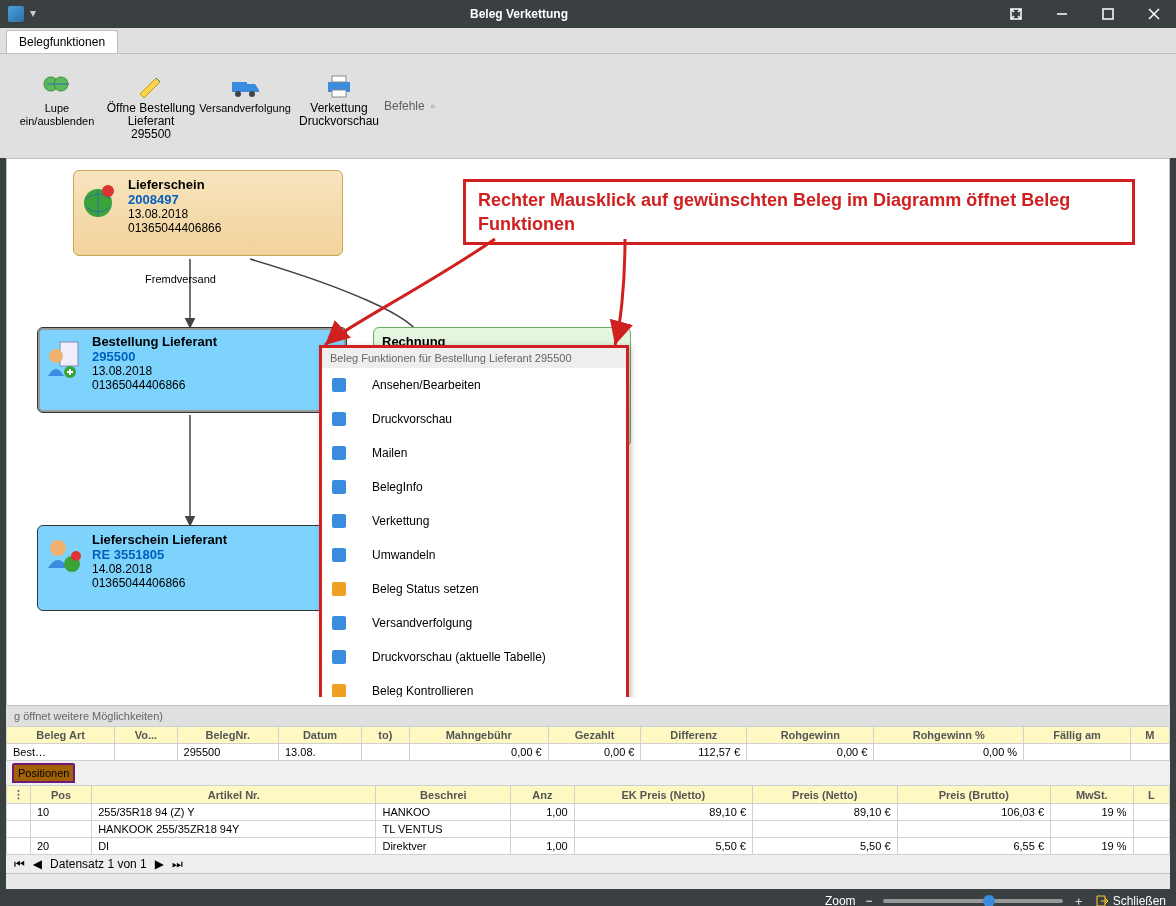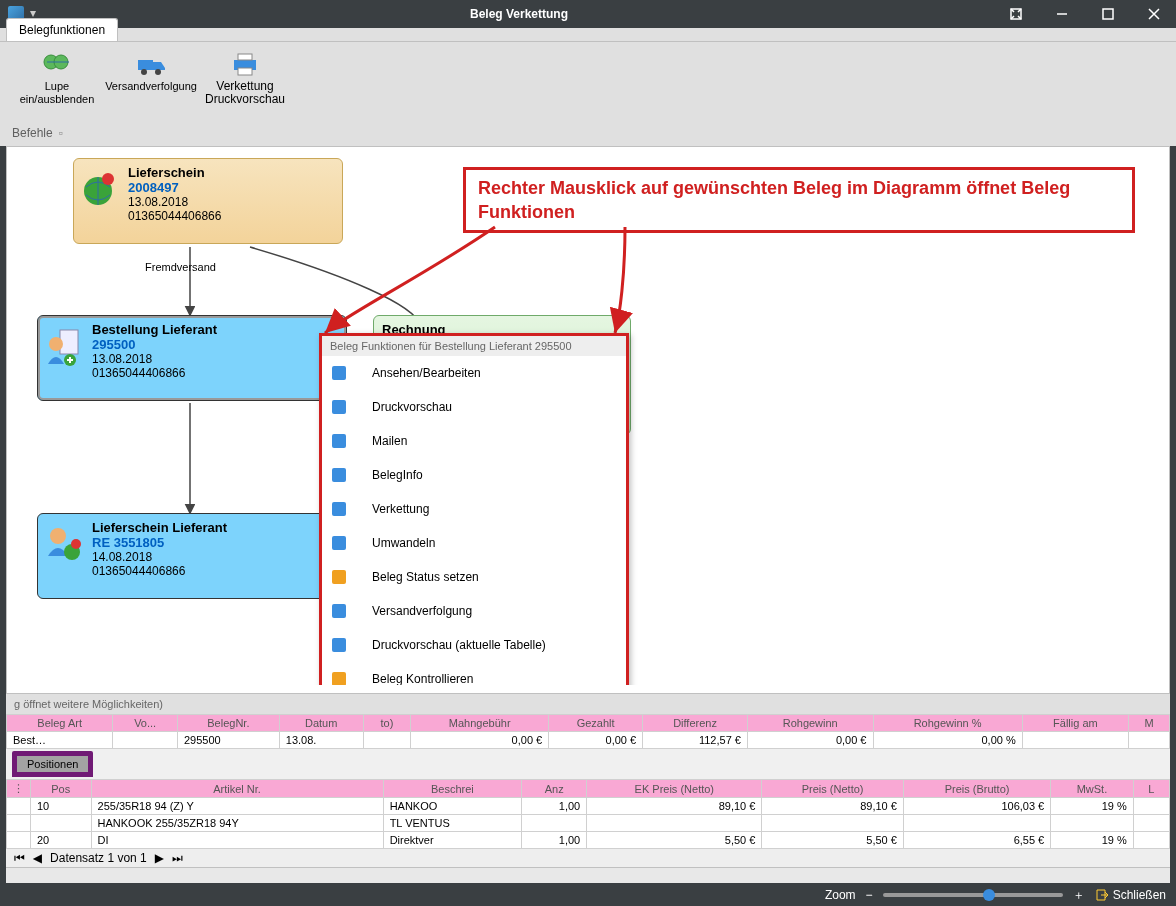--- a/index.html
+++ b/index.html
@@ -19,25 +19,25 @@
 body{width:1176px;height:906px;overflow:hidden;background:#3a3f42}
 
 .titlebar{height:28px;background:var(--dark);color:#fff;display:flex;align-items:center}
 .titlebar .left{display:flex;gap:6px;padding:0 8px}
 .titlebar .title{flex:1;text-align:center;font-weight:600}
 .titlebar .right{display:flex;gap:2px}
 .wbtn{width:44px;height:28px;display:flex;align-items:center;justify-content:center;color:#fff}
 .wbtn svg{width:12px;height:12px;stroke:#fff;stroke-width:1.5;fill:none}
 .appicon{width:16px;height:16px;background:linear-gradient(135deg,#4aa3df,#2e6da4);border-radius:2px}
 
-.tabrow{height:14px;background:var(--ribbon);border-bottom:1px solid #c0c0c0;display:flex;align-items:flex-end;padding:0 6px}
+.tabrow{height:26px;background:var(--ribbon);border-bottom:1px solid #c0c0c0;display:flex;align-items:flex-end;padding:0 6px}
 .tab{background:#fff;padding:4px 12px;border:1px solid #c0c0c0;border-bottom:none;border-radius:3px 3px 0 0}
 
 .ribbon{height:104px;background:var(--ribbon);display:flex;align-items:stretch;padding:4px 8px}
-.rgroup{display:flex;flex-direction:column;border-right:1px solid #c0c0c0;padding:0 4px}
+.rgroup{display:flex;flex-direction:row;align-items:center;border-right:1px solid #c0c0c0;padding:0 4px}
 .rbuttons{display:flex;gap:4px;flex:1}
 .rbtn{width:90px;display:flex;flex-direction:column;align-items:center;justify-content:flex-start;padding:4px 0;border-radius:3px}
 .rbtn .ric{width:34px;height:28px;margin-bottom:2px}
 .rbtn .rlbl{text-align:center;line-height:13px;font-size:11px}
 .rgroup .caption{font-size:11px;color:#606060;padding:2px 0}
 
 .main{position:relative;background:#fff;height:548px;border:1px solid #c0c0c0;margin:0 6px}
 .diagram{position:absolute;left:8px;top:8px;right:8px;bottom:8px;overflow:hidden}
 .node{position:absolute;border:1.5px solid #333;border-radius:6px;padding:6px 8px 6px 54px;background:#7dd3fc}
 .node .nicon{position:absolute;left:6px;top:8px;width:40px;height:44px}
@@ -55,23 +55,23 @@
 .ctxmenu{position:absolute;background:#fff;border:3px solid var(--red);box-shadow:2px 2px 6px rgba(0,0,0,.25);width:310px}
 .ctxmenu .hdr{background:#eee;color:#666;padding:4px 8px;font-size:11px}
 .ctxmenu .item{display:flex;align-items:center;gap:24px;padding:8px 8px;font-size:12px}
 .ctxmenu .item .mic{width:18px;height:18px;flex:0 0 18px}
 
 .grids{background:#f0f0f0;margin:0 6px}
 .gridhdr{background:#e0e0e0;padding:4px 8px;color:#666;font-size:11px}
 .grid{overflow:hidden}
 table{border-collapse:collapse;width:100%}
 th,td{border:1px solid #d0d0d0;padding:2px 6px;white-space:nowrap;background:#fff;font-size:11px}
-th{background:#f9a8d4;color:#555;font-weight:400}
+th{background:#fef9c3;color:#555;font-weight:700}
 .tabstrip{display:flex;padding:2px 6px}
-.gridtab{background:#a3a3a3;border:5px solid #701a75;padding:2px 10px;border-radius:2px 2px 0 0;font-size:11px}
+.gridtab{background:#a16207;border:2px solid #701a75;padding:2px 4px;border-radius:2px 2px 0 0;font-size:11px}
 .footer{display:flex;align-items:center;background:#eee;padding:2px 8px;gap:8px}
 
 .status{height:24px;background:var(--dark);color:#fff;display:flex;align-items:center;justify-content:flex-end;gap:10px;padding:0 10px}
 .zoom-track{width:180px;height:4px;background:#999;position:relative;border-radius:2px}
 .zoom-thumb{position:absolute;top:-4px;left:100px;width:12px;height:12px;border-radius:50%;background:#3a8dde}
 .scroll{height:16px;background:#e8e8e8;border-top:1px solid #c0c0c0;margin:0 6px}
 
 .ic{display:block}
 .cursor{position:absolute;width:16px;height:20px}
 </style>
@@ -116,20 +116,27 @@
 <div class="ribbon">
   <div class="rgroup" style="border-right:none">
     <div class="rbuttons">
       <div class="rbtn">
         <svg class="ric ic" viewBox="0 0 34 28">
             <circle cx="11" cy="12" r="7" fill="#5cb85c" stroke="#388e3c"></circle>
             <circle cx="21" cy="12" r="7" fill="#5cb85c" stroke="#388e3c"></circle>
             <path d="M7 12 h22" stroke="#2e6da4"></path>
           </svg>
         <div class="rlbl">Lupe ein/ausblenden</div>
+      </div>
+      <div class="rbtn">
+        <svg class="ric ic" viewBox="0 0 34 28">
+            <path d="M6 22 L22 6 L26 10 L10 26 Z" fill="#ffd24d" stroke="#c89b00"></path>
+            <path d="M22 6 L26 10" stroke="#2e6da4"></path>
+          </svg>
+        <div class="rlbl"><span>Öffne Bestellung</span><br><span>Lieferant 295500</span></div>
       </div>
       <div class="rbtn">
         <svg class="ric ic" viewBox="0 0 34 28">
             <rect x="4" y="10" width="15" height="10" fill="#3a8dde"></rect>
             <path d="M19 12 h8 l4 6 v2 h-12 z" fill="#3a8dde"></path>
             <circle cx="10" cy="22" r="3" fill="#444"></circle>
             <circle cx="24" cy="22" r="3" fill="#444"></circle>
           </svg>
         <div class="rlbl">Versandverfolgung</div>
       </div>

